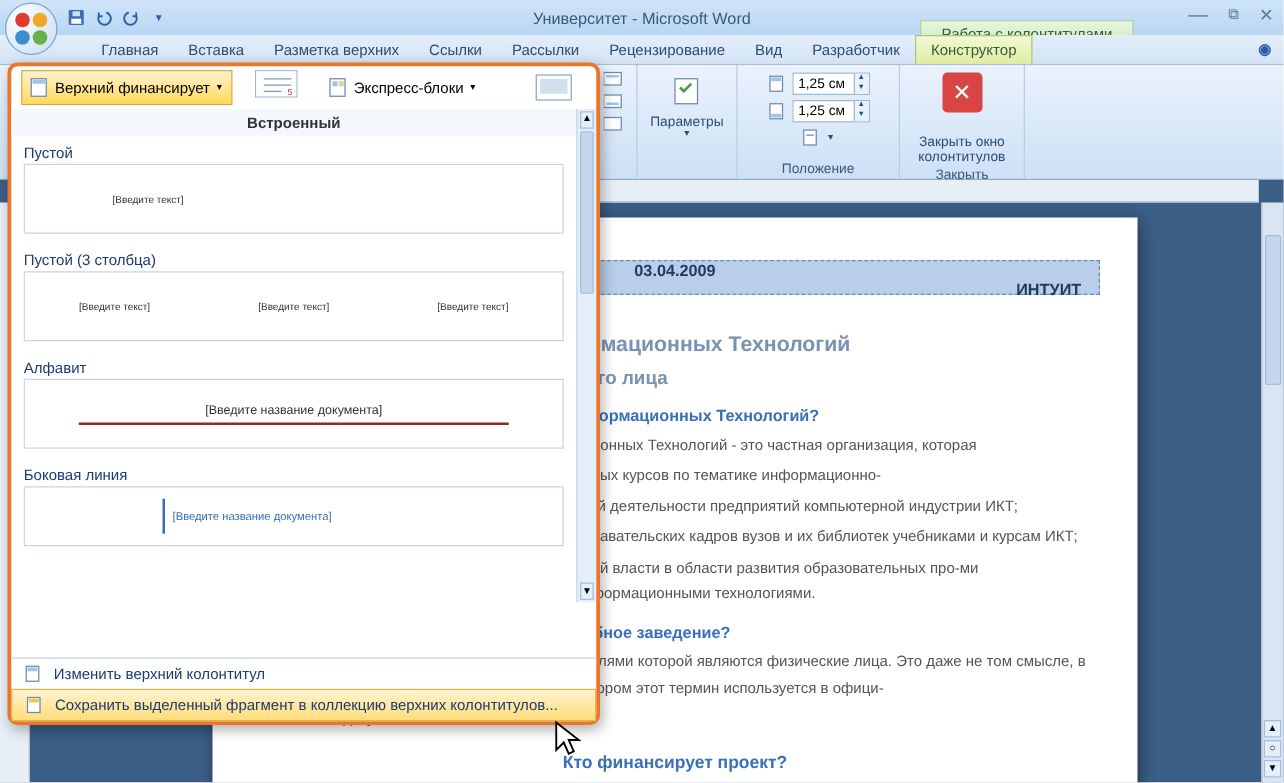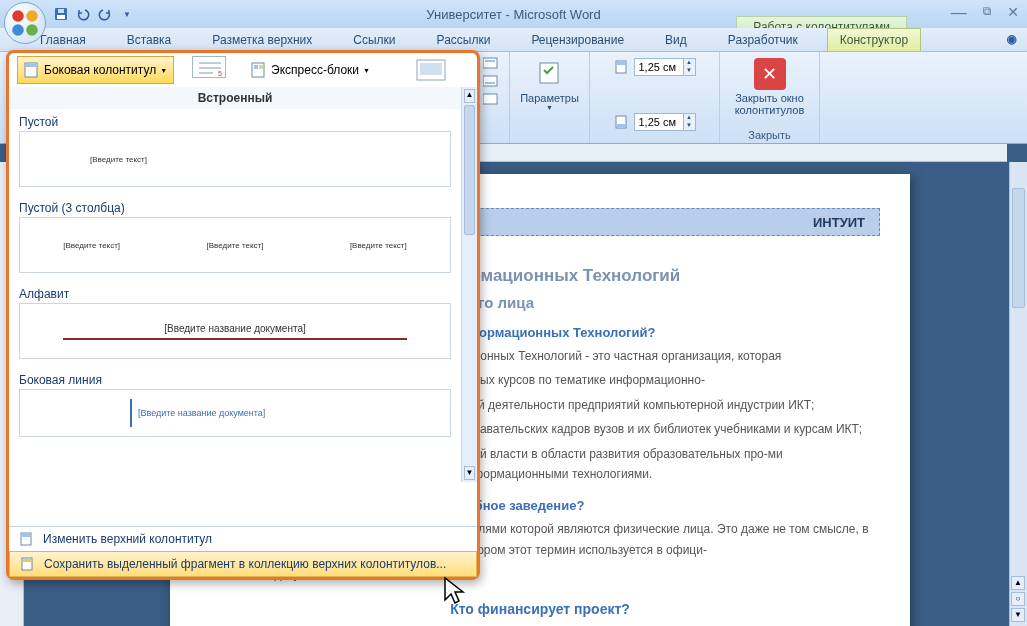--- a/index.html
+++ b/index.html
@@ -9,21 +9,21 @@
 .titlebar { height: 28px; background: linear-gradient(#cfe4fa, #b8d6f3); display: flex; align-items: center; position: relative; }
 .office-btn { width: 42px; height: 42px; border-radius: 50%; background: radial-gradient(circle at 30% 30%, #fff, #c7ddf2); border: 1px solid #7ba7ce; position: absolute; left: 4px; top: 2px; z-index: 10; display:flex; align-items:center; justify-content:center; }
 .office-btn svg { width: 28px; height: 28px; }
 .qat { margin-left: 52px; display: flex; align-items: center; gap: 4px; height: 100%; }
 .qat-ico { width: 18px; height: 18px; display:flex; align-items:center; justify-content:center; }
 .title-text { position: absolute; left: 50%; transform: translateX(-50%); color: #3b5a7a; font-size: 13px; }
 .context-tab { position: absolute; right: 120px; top: 16px; background: linear-gradient(#e6f6e0, #cbe9b8); padding: 3px 16px; font-size: 12px; color: #3b5a3b; border: 1px solid #b5d29f; border-bottom: none; }
 .win-ctrl { position: absolute; right: 8px; top: 4px; display: flex; gap: 16px; color: #5a7a9a; }
 
 
-.tabrow { height: 24px; background: linear-gradient(#e4eefb, #d3e3f4); border-bottom: 1px solid #a5bfd8; display: flex; align-items: flex-end; padding-left: 28px; font-size: 12px; position: relative; gap: 17px; }
+.tabrow { height: 24px; background: linear-gradient(#e4eefb, #d3e3f4); border-bottom: 1px solid #a5bfd8; display: flex; align-items: flex-end; padding-left: 69px; font-size: 12px; position: relative; }
 .tab { padding: 4px 12px; color: #2a4e76; cursor: default; }
 .tab.active { background: linear-gradient(#f1f9d6, #e1eca0); border: 1px solid #b1c47c; border-bottom: none; color: #3b5a3b; }
 .help-ico { position: absolute; right: 10px; top: 4px; color: #2a5da8; font-weight: bold; }
 
 
 .ribbon { height: 92px; background: linear-gradient(#eaf2fc, #cde0f5); border-bottom: 1px solid #8eabc6; display: flex; position: relative; }
 .rgroup { border-right: 1px solid #b8cee2; display: flex; flex-direction: column; align-items: center; padding: 4px 8px 2px; position: relative; }
 .rgroup-label { font-size: 11px; color: #3a5a7a; margin-top: auto; }
 .rbtn-large { display: flex; flex-direction: column; align-items: center; font-size: 11px; color: #2a4e76; padding: 2px 6px; text-align: center; }
 .rbtn-large .ico { width: 32px; height: 32px; margin-bottom: 2px; display:flex; align-items:center; justify-content:center; }
@@ -51,21 +51,21 @@
 .gallery-footer { border-top: 1px solid #c5d5e8; margin-top: 44px; }
 .footer-item { display: flex; align-items: center; gap: 8px; padding: 4px 10px; font-size: 12px; color: #1a3c6e; }
 .footer-item.hl { background: linear-gradient(#fff3cf, #ffdd7a); border: 1px solid #e0b74b; }
 .footer-ico { width: 16px; height: 16px; display:inline-flex; align-items:center; justify-content:center; }
 
 
 .docarea { position: absolute; left: 0; right: 0; top: 144px; bottom: 0; background: #3b5e86; }
 .ruler-h { position:absolute; left:24px; right:20px; top:0; height:18px; background:#e8eef6; border-bottom:1px solid #b0c0d0;}
 .ruler-v { position:absolute; left:0; top:18px; bottom:0; width:24px; background:#e8eef6; border-right:1px solid #b0c0d0;}
 .page { position: absolute; left: 170px; top: 30px; width: 740px; height: 560px; background: #fff; box-shadow: 2px 3px 12px rgba(0,0,0,0.4); }
-.page-header-band { margin: 34px 30px 0; height: 28px; background: #b8ceea; border: 1px dashed #6a8ab0; display: flex; align-items: center; padding: 0 14px; }
+.page-header-band { margin: 34px 30px 0; height: 28px; background: #b8ceea; border: 1px dashed #6a8ab0; display: flex; align-items: center; padding: 0 14px; flex-direction: column; }
 .hdr-date { color: #1f3a5f; font-size: 13px; font-weight: bold; }
 .hdr-label { margin-left: auto; color: #1f3a5f; font-size: 13px; font-weight: bold; }
 .page-headline { font-size: 17px; font-weight: bold; color: #7a92b1; margin: 30px 30px 8px 290px; }
 .page-headline2 { font-size: 15px; font-weight: bold; color: #7a92b1; margin: 8px 30px 8px 290px; }
 .page-sub { font-size: 13px; font-weight: bold; color: #3a70b8; margin: 14px 30px 6px 290px; }
 .page-body { font-size: 12px; color: #555; margin: 4px 40px 4px 290px; line-height: 1.7; }
 .page-q { font-size: 14px; color: #3a70b8; font-weight: bold; text-align:center; margin-top:16px; }
 
 .doc-scroll-v { position:absolute; right:0; top:18px; bottom:0; width:18px; background:#d9e5f2; border-left:1px solid #b0c0d0;}
 .doc-scroll-v .dthumb { position:absolute; left:2px; right:2px; top:26px; height:120px; background:#c5d7ec; border:1px solid #a5bddb; border-radius:2px;}
@@ -157,21 +157,21 @@
           <svg width="28" height="28" viewBox="0 0 28 28">
             <rect x="4" y="3" width="18" height="20" fill="#fff" stroke="#6a8ab0"></rect>
             <path d="M8 10 l3 3 l6 -6" stroke="#4a9a4a" stroke-width="2" fill="none"></path>
           </svg>
         </div>
       <span>Параметры</span>
       <span style="font-size:7px;">▼</span>
     </div>
   </div>
 
-  <div class="rgroup" style="width:130px;gap:33px;">
+  <div class="rgroup" style="width:130px;">
     <div class="rrow">
         <svg width="16" height="16">
           <rect x="2" y="2" width="10" height="12" fill="#fff" stroke="#6a8ab0"></rect>
           <rect x="3" y="3" width="8" height="3" fill="#9fc3ec"></rect>
         </svg>
       <div class="spin">
           <input value="1,25 см" style="">
           <div class="spin-btns">
             <span>▲</span>
             <span>▼</span>
@@ -199,21 +199,21 @@
         <span style="font-size:7px;">▼</span>
       </div>
     <div class="rgroup-label">Положение</div>
   </div>
 
   <div class="rgroup" style="width:100px;">
     <div class="rbtn-large">
       <div class="ico">
           <div class="close-x">✕</div>
         </div>
-      <span style="width:90px;">Закрыть окно колонтитулов</span>
+      <span style="width:90px;margin-top:16px;">Закрыть окно колонтитулов</span>
     </div>
     <div class="rgroup-label">Закрыть</div>
   </div>
 </div>
 
 <div class="docarea">
   <div class="ruler-h"></div>
   <div class="ruler-v"></div>
   <div class="page">
     <div class="page-header-band">
@@ -243,21 +243,21 @@
   </div>
 </div>
 
 <div class="gallery-wrap">
   <div class="gallery-hdr">
     <div class="header-btn open">
       <svg width="16" height="16">
           <rect x="1" y="1" width="12" height="14" fill="#fff" stroke="#6a8ab0"></rect>
           <rect x="2" y="2" width="10" height="3" fill="#9fc3ec"></rect>
         </svg>
-      <span>Боковая колонтитул</span>
+      <span>Верхний финансирует</span>
       <span style="font-size:7px;">▼</span>
     </div>
     <svg width="34" height="22" style="border:1px solid #9fb9d2;">
         <rect width="34" height="22" fill="#fff"></rect>
         <line x1="6" y1="6" x2="28" y2="6" stroke="#7a9ac0"></line>
         <line x1="6" y1="11" x2="28" y2="11" stroke="#7a9ac0"></line>
         <line x1="6" y1="16" x2="20" y2="16" stroke="#7a9ac0"></line>
         <text x="25" y="19" font-size="7" fill="#c04040">5</text>
       </svg>
     <div class="header-btn">

